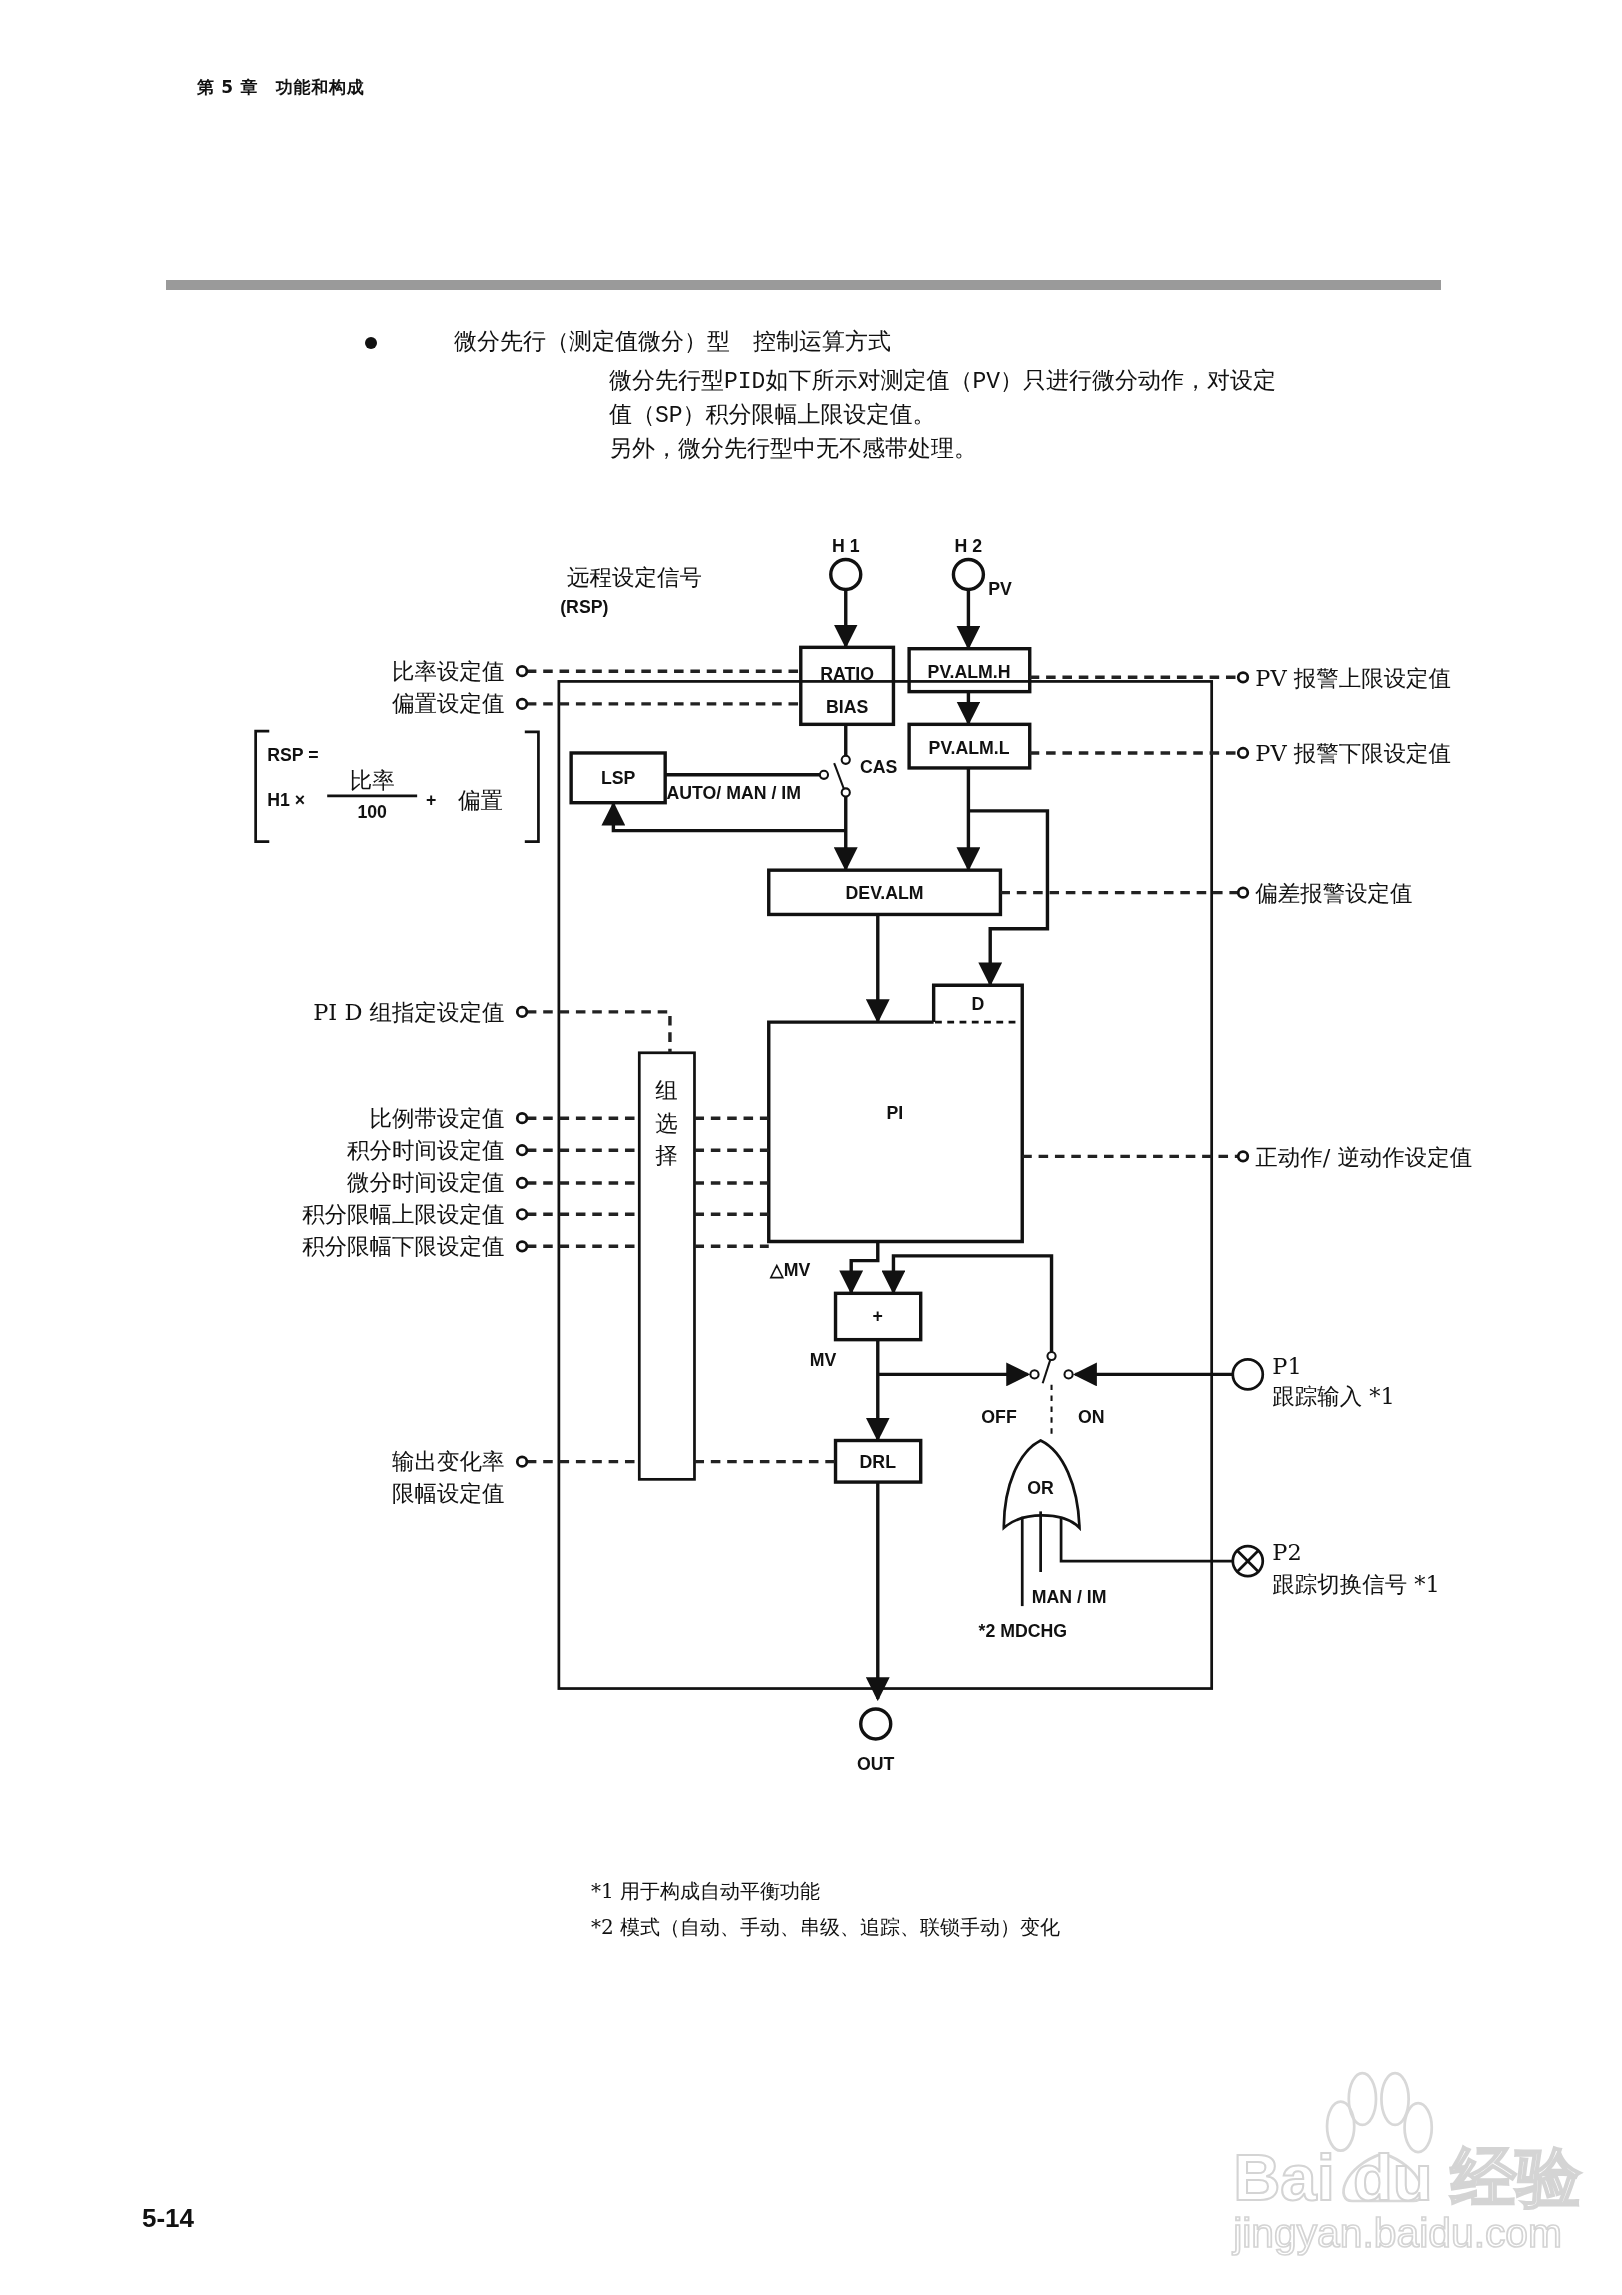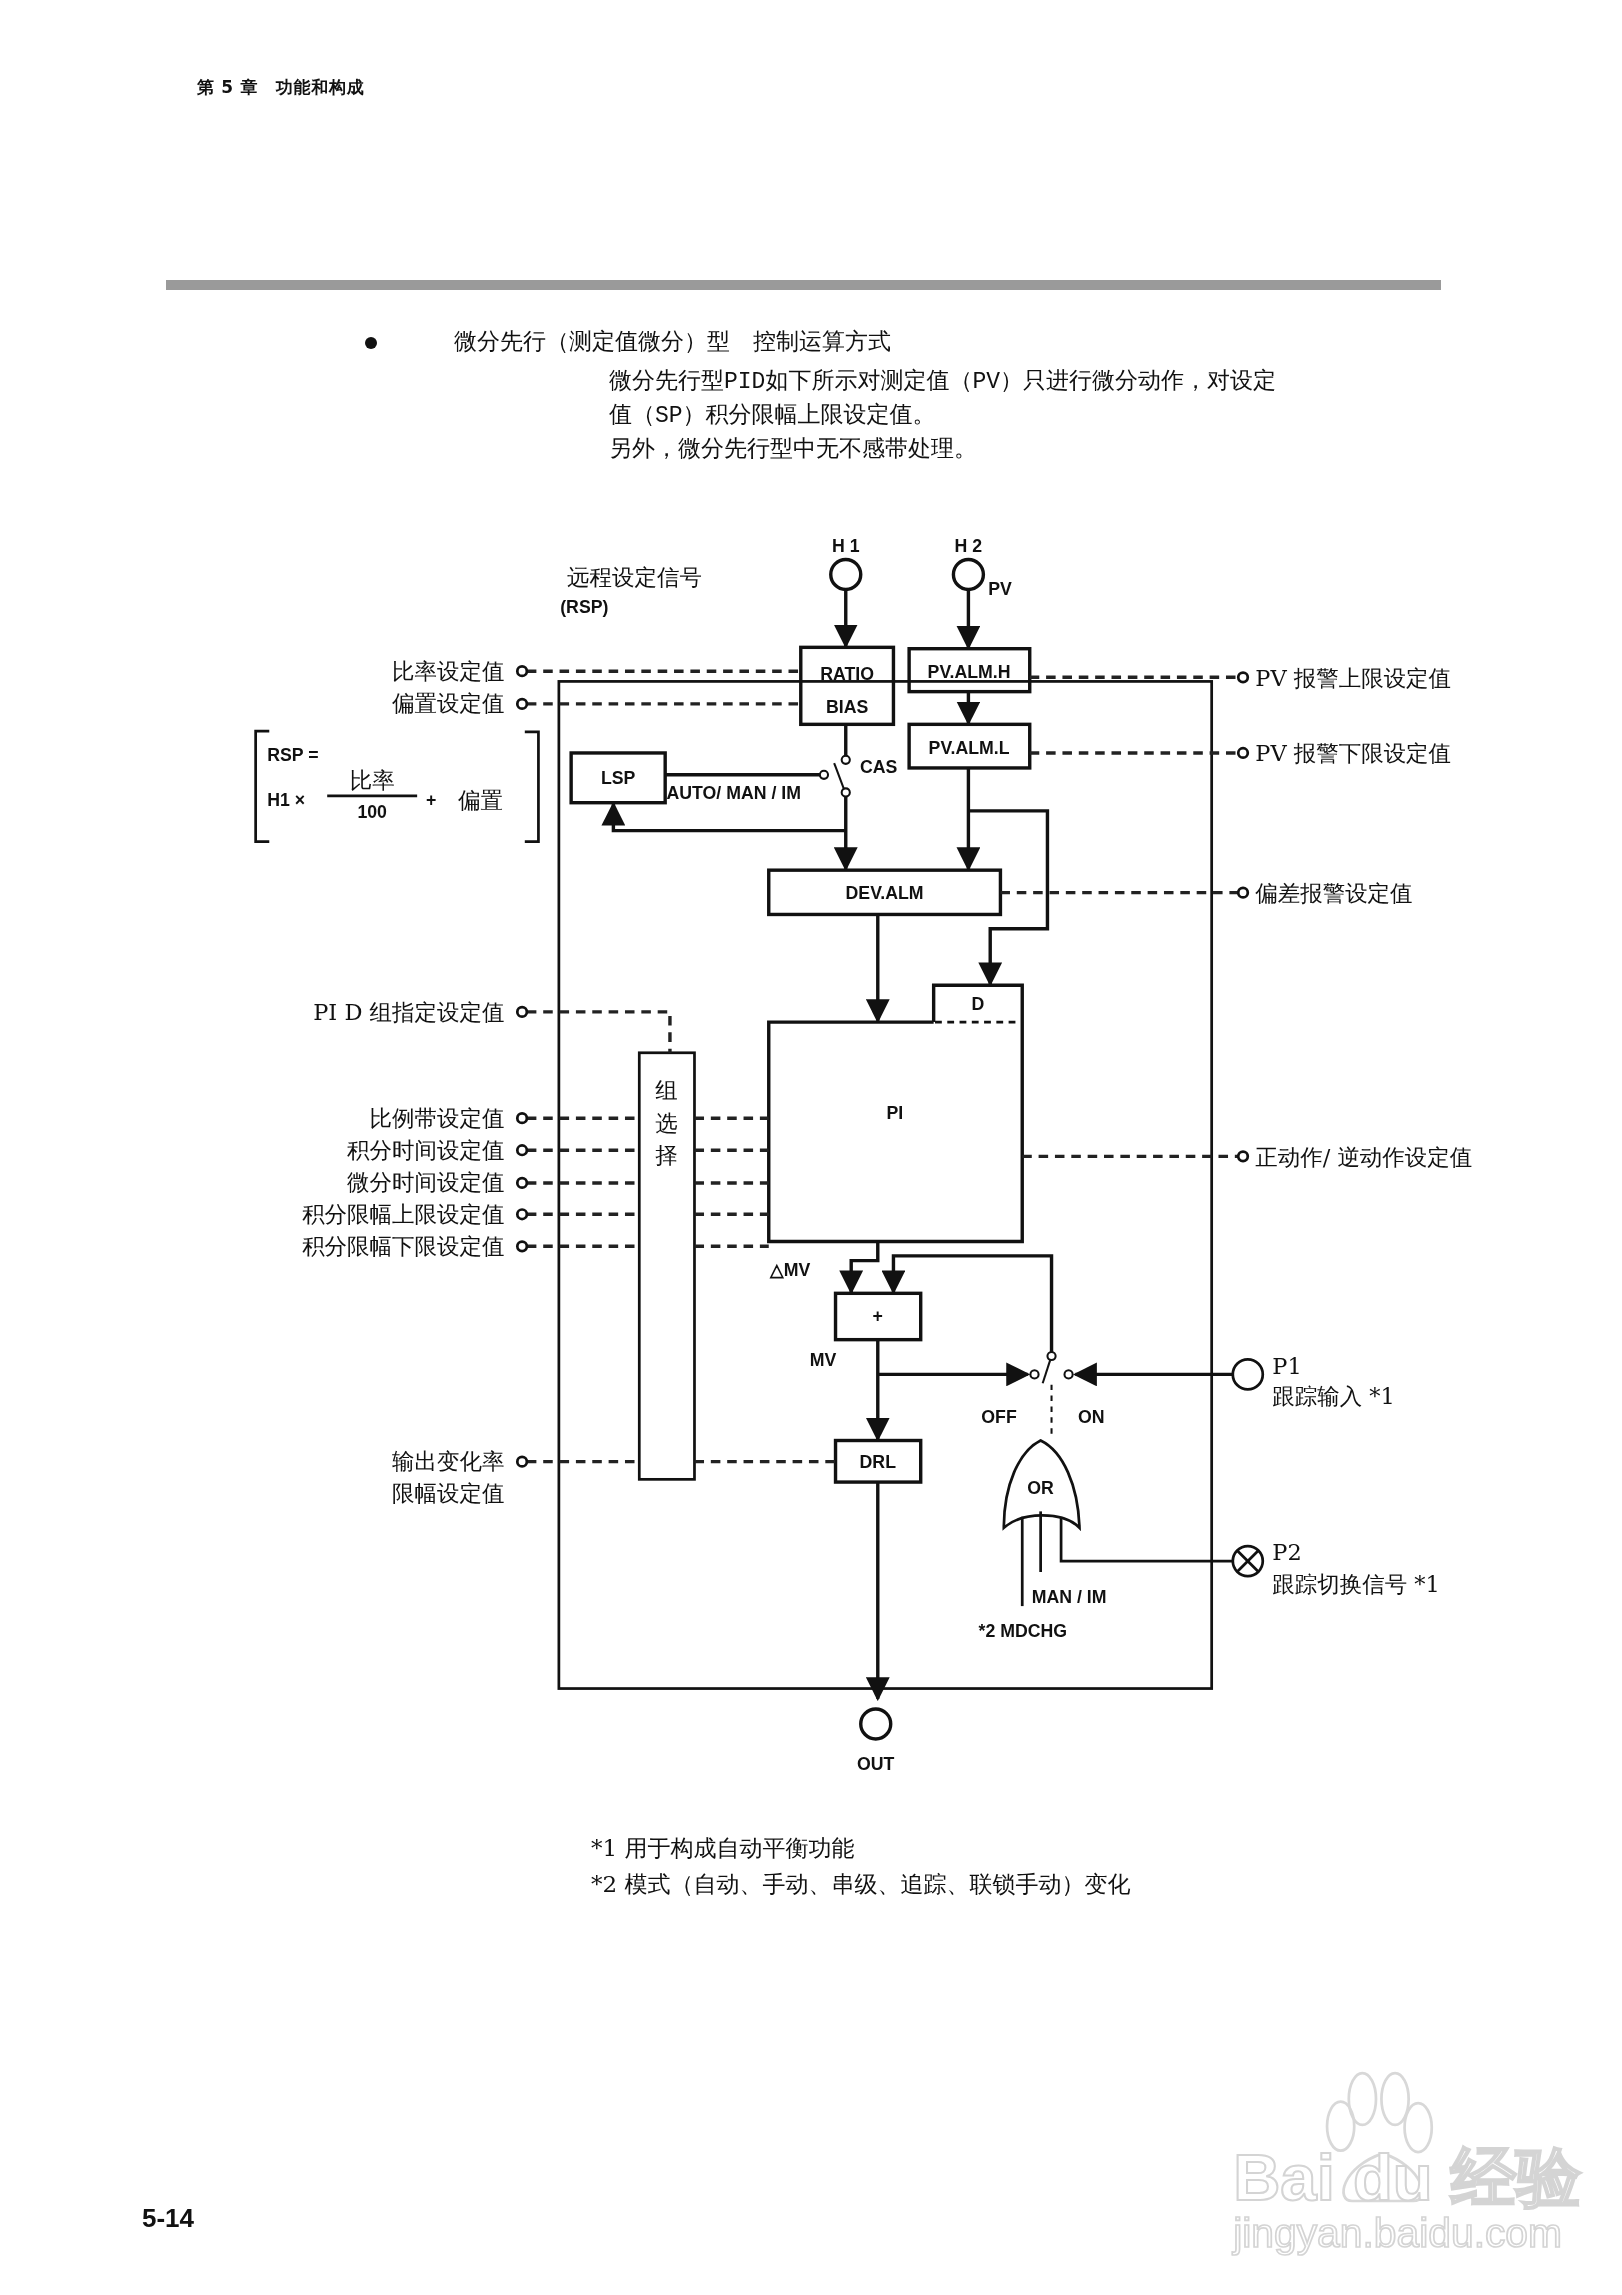--- a/index.html
+++ b/index.html
@@ -4,21 +4,21 @@
 <style>
   html, body { margin:0; padding:0; background:#ffffff; }
   body { width:1622px; height:2295px; position:relative; overflow:hidden;
          font-family:"DejaVu Sans", sans-serif; color:#111; }
   .abs { position:absolute; }
   .chapter { left:157px; top:76px; font-size:17px; font-weight:bold; letter-spacing:0.7px;margin-left:40px; }
   .rule { left:166px; top:280px; width:1275px; height:9.5px; background:#9a9a9a; }
   .bullet { left:365px; top:337px; width:12.3px; height:12.3px; border-radius:50%; background:#111; }
   .heading { left:411px; top:326px; font-size:23px; font-family:"DejaVu Serif", serif;margin-left:43px; }
   .para { left:609px; font-size:23px; font-family:Liberation Mono, monospace; }
-  .footnote { left:591px; font-size:23px; font-family:"DejaVu Serif", serif; }
+  .footnote { left:591px; font-size:20px; font-family:"DejaVu Serif", serif;margin-top:45px; }
   .page-num { left:142px; top:2203px; font-size:26px; font-weight:bold; font-family:"Liberation Sans", sans-serif;text-align:center; }
   svg#diagram { position:absolute; left:0; top:0; }
   .lbl-cn { font-family:"DejaVu Serif", serif; font-size:33px; fill:#111; }
   .lbl-en { font-family:"Liberation Sans", sans-serif; font-weight:bold; font-size:26px; fill:#111; }
   .watermark { left:1226px; top:2065px; }
 </style>
 </head>
 <body>
 
 <div class="abs chapter">第 5 章　功能和构成</div>

